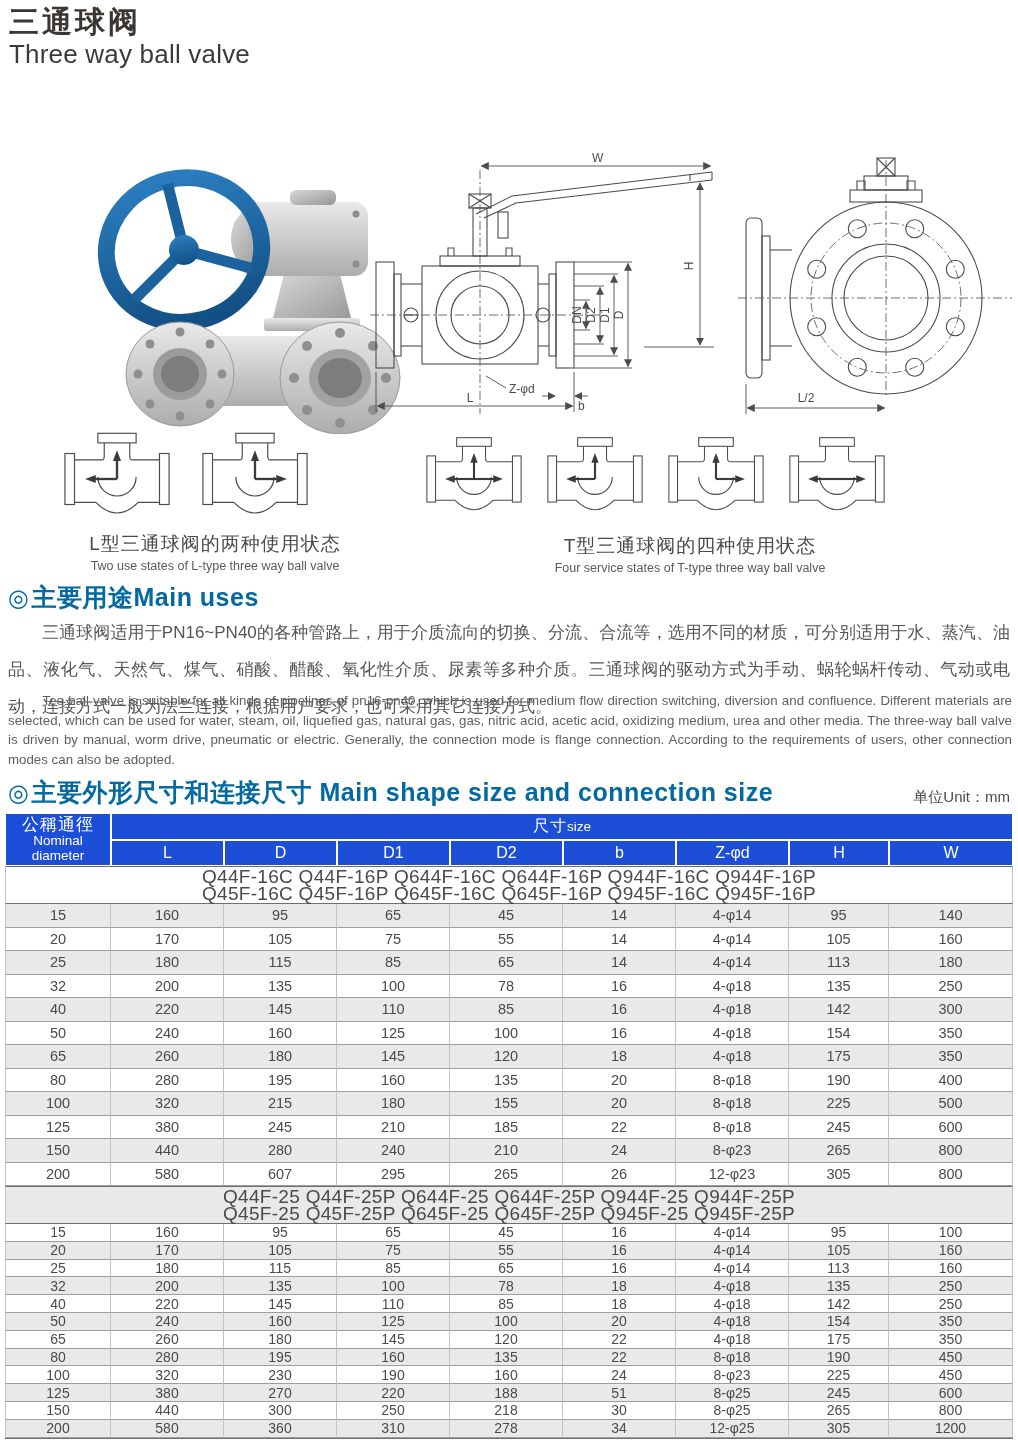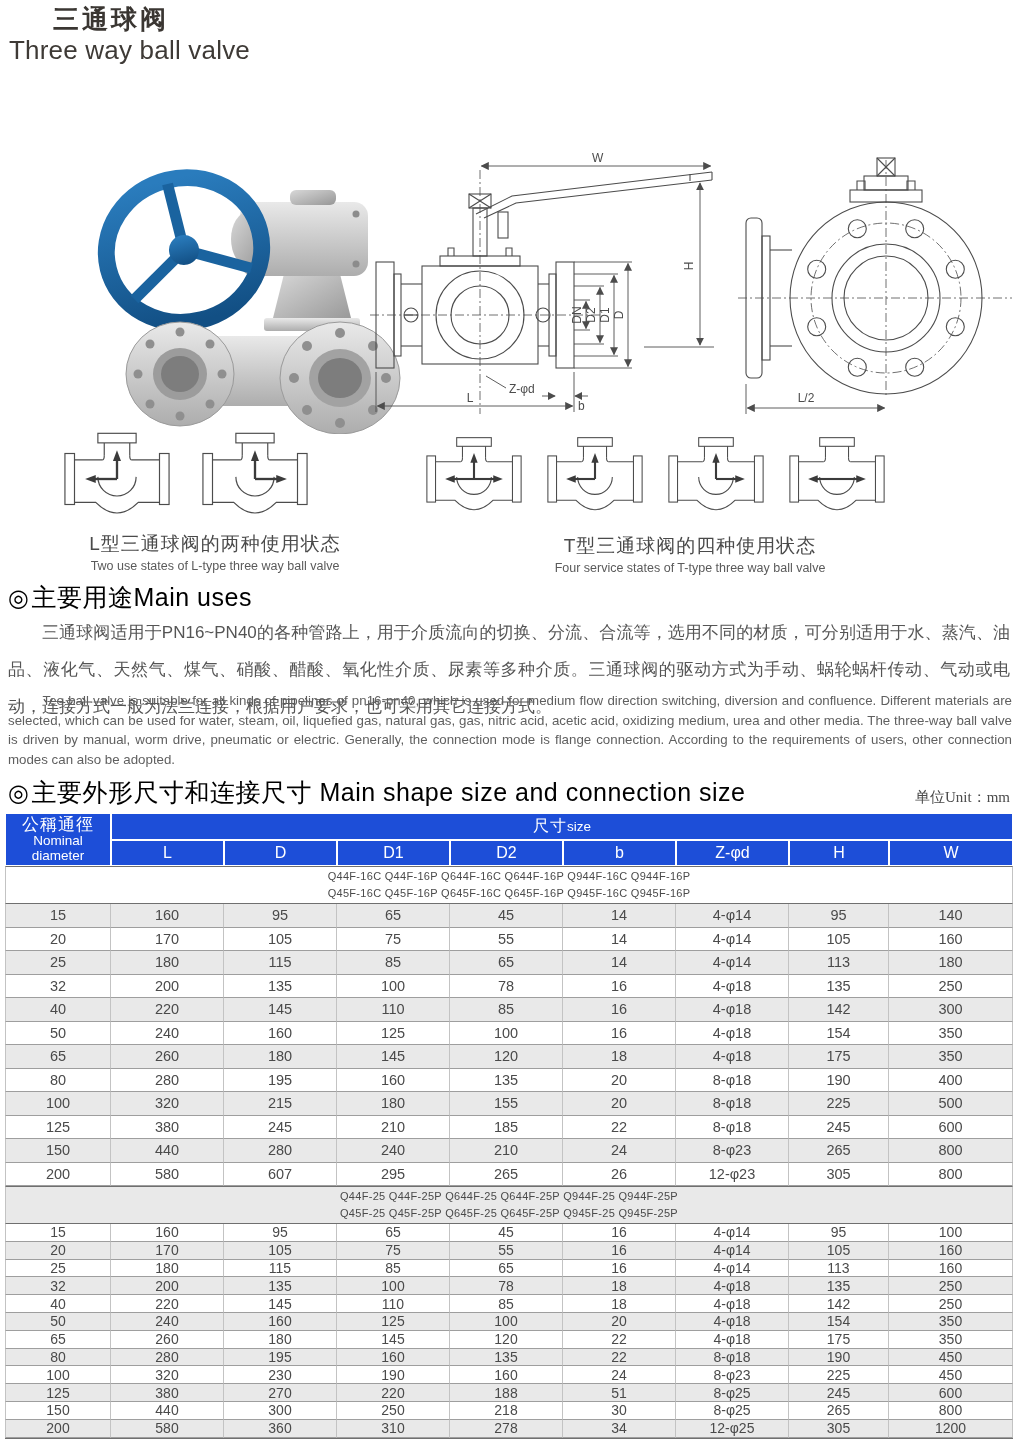--- a/index.html
+++ b/index.html
@@ -1,25 +1,25 @@
 <!DOCTYPE html>
 <html><head>
 <meta charset="utf-8">
 <style>
   html,body{margin:0;padding:0;background:#ffffff;}
   #page{position:relative;width:1018px;height:1454px;background:#fff;overflow:hidden;
         font-family:"Liberation Sans","DejaVu Sans",sans-serif;color:#474747;}
   .abs{position:absolute;}
   
-  .title-zh{font-size:26px;font-weight:600;color:#3a3632;letter-spacing:3px;line-height:1.1;margin-left:44px;}
+  .title-zh{font-size:30px;font-weight:600;color:#3a3632;letter-spacing:3px;line-height:1.1;}
   .title-en{font-size:26px;font-weight:400;color:#3e3a36;letter-spacing:0.2px;margin-top:1px;}
   
-  .sec-head{font-size:25px;color:#000000;font-weight:400;letter-spacing:0.5px;}
+  .sec-head{font-size:25px;color:#0369a1;font-weight:700;letter-spacing:0.5px;}
   .sec-head .bullet{font-size:24px;margin-right:2px;}
-  .unit-label{font-size:15px;color:#4a4a4a;font-family:Liberation Serif, serif;}
+  .unit-label{font-size:15px;color:#4a4a4a;}
   
   .para-zh{font-size:17px;line-height:37px;color:#555;text-align:justify;text-indent:2em;}
   .para-en{font-size:13.3px;line-height:19.5px;color:#5f5f5f;text-align:justify;text-indent:2.6em;}
   
   .cap-zh{font-size:19px;color:#4a4a4a;text-align:center;letter-spacing:1px;}
   .cap-en{font-size:12.5px;color:#5a5a5a;text-align:center;margin-top:2px;}
   
   svg .ln{stroke:#4c4c4c;fill:none;stroke-width:1.1;}
   svg .dash{stroke-dasharray:9 3 2 3;stroke-width:0.8;}
   svg .dim{stroke:#4c4c4c;fill:none;stroke-width:0.9;}
@@ -33,21 +33,21 @@
   th.col1{font-size:15px;line-height:17px;}
   th.col1 .zh{font-size:17px;font-weight:500;letter-spacing:1px;}
   th.col1 .en{font-size:13.5px;font-weight:400;line-height:15px;}
   .size-head-zh{font-size:16px;letter-spacing:1px;}
   .size-head-en{font-size:13.5px;}
   th.colname{height:24px;}
   table.dims td{text-align:center;font-size:14.5px;color:#4a4a4a;padding:0;
                 border-right:1px solid #c3c3c3;border-bottom:1px solid #9e9e9e;}
   table.dims td:first-child{border-left:1px solid #c3c3c3;}
   tr.model-row td{border-top:1.5px solid #6f6f6f;border-bottom:1.5px solid #6f6f6f;
-                  height:36px;font-size:11px;line-height:17px;letter-spacing:0.3px;}
+                  height:36px;font-size:19px;line-height:17px;letter-spacing:0.3px;}
   tr.model-gray td{background:#e9e9e9;margin-top:43px;}
   tr.stripe td{background:#e9e9e9;}
   tr.g0 td{height:22.5px;}
   tr.g1 td{height:16.8px;font-size:14px;}
 </style>
 </head>
 <body>
 
 <div id="page">
 

